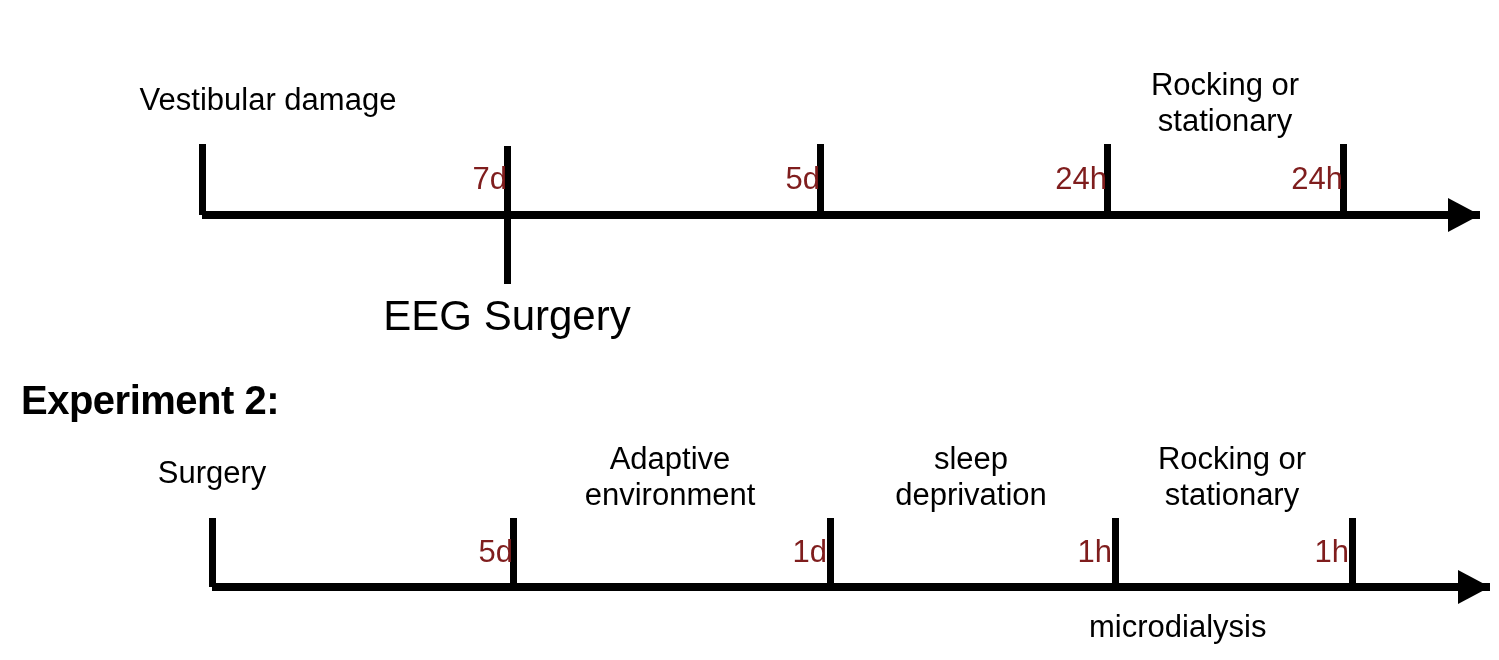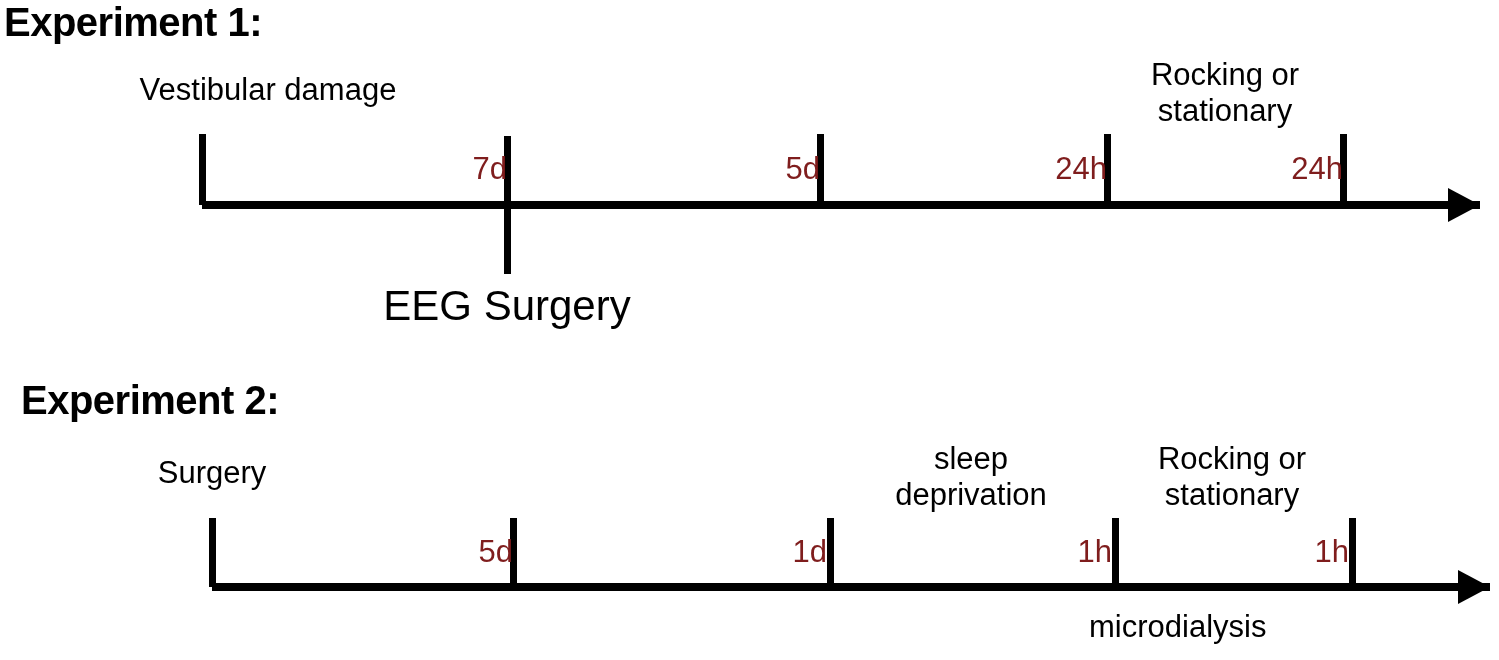--- a/index.html
+++ b/index.html
@@ -31,21 +31,21 @@
   }
   #exp1-heading { left: 4px;  top: 2px;   }
   #exp2-heading { left: 21px; top: 380px; }
 
   
   .timeline {
     position: absolute;
     left: 0;
     width: 1499px;
   }
-  #timeline1 { top: 2px;   height: 340px; }
+  #timeline1 { top: 12px;   height: 340px; }
   #timeline2 { top: 355px; height: 305px; }
 
   .axis-line {
     position: absolute;
     height: 8px;
     background: #000;
   }
   .axis-arrow {
     position: absolute;
     width: 0;
@@ -91,21 +91,20 @@
     line-height: 34px;
     white-space: nowrap;
     color: #000;
   }
 </style>
 </head>
 <body>
 
 <div id="figure">
 
-  <div class="exp-heading" id="exp1-heading">Experiment 1:</div>
 
   <div class="timeline" id="timeline1">
 
     <div class="axis-line" style="left:202px; top:199px; width:1278px;"></div>
     <div class="axis-arrow" style="left:1448px; top:186px;"></div>
 
     <div class="tick" style="left:199px;  top:132px; height:71px;"></div>
     <div class="tick" style="left:504px;  top:134px; height:138px;"></div>
     <div class="tick" style="left:817px;  top:132px; height:71px;"></div>
     <div class="tick" style="left:1104px; top:132px; height:71px;"></div>
@@ -137,20 +136,22 @@
     <div class="axis-arrow" style="left:1458px; top:215px;"></div>
 
     <div class="tick" style="left:209px;  top:163px; height:69px;"></div>
     <div class="tick" style="left:510px;  top:163px; height:69px;"></div>
     <div class="tick" style="left:827px;  top:163px; height:69px;"></div>
     <div class="tick" style="left:1112px; top:163px; height:69px;"></div>
     <div class="tick" style="left:1349px; top:163px; height:69px;"></div>
 
     <div class="seg-label" style="left:62px; top:100px; width:300px;">Surgery</div>
 
+    <div class="seg-label" style="left:513px; top:86px; width:314px;">Adaptive
+environment</div>
 
     <div class="seg-label" style="left:830px; top:86px; width:282px;">sleep
 deprivation</div>
 
     <div class="seg-label" style="left:1115px; top:86px; width:234px;">Rocking or
 stationary</div>
 
     <div class="duration" style="left:212px; top:180px; width:301px;">5d</div>
 
     <div class="duration" style="left:513px; top:180px; width:314px;">1d</div>

